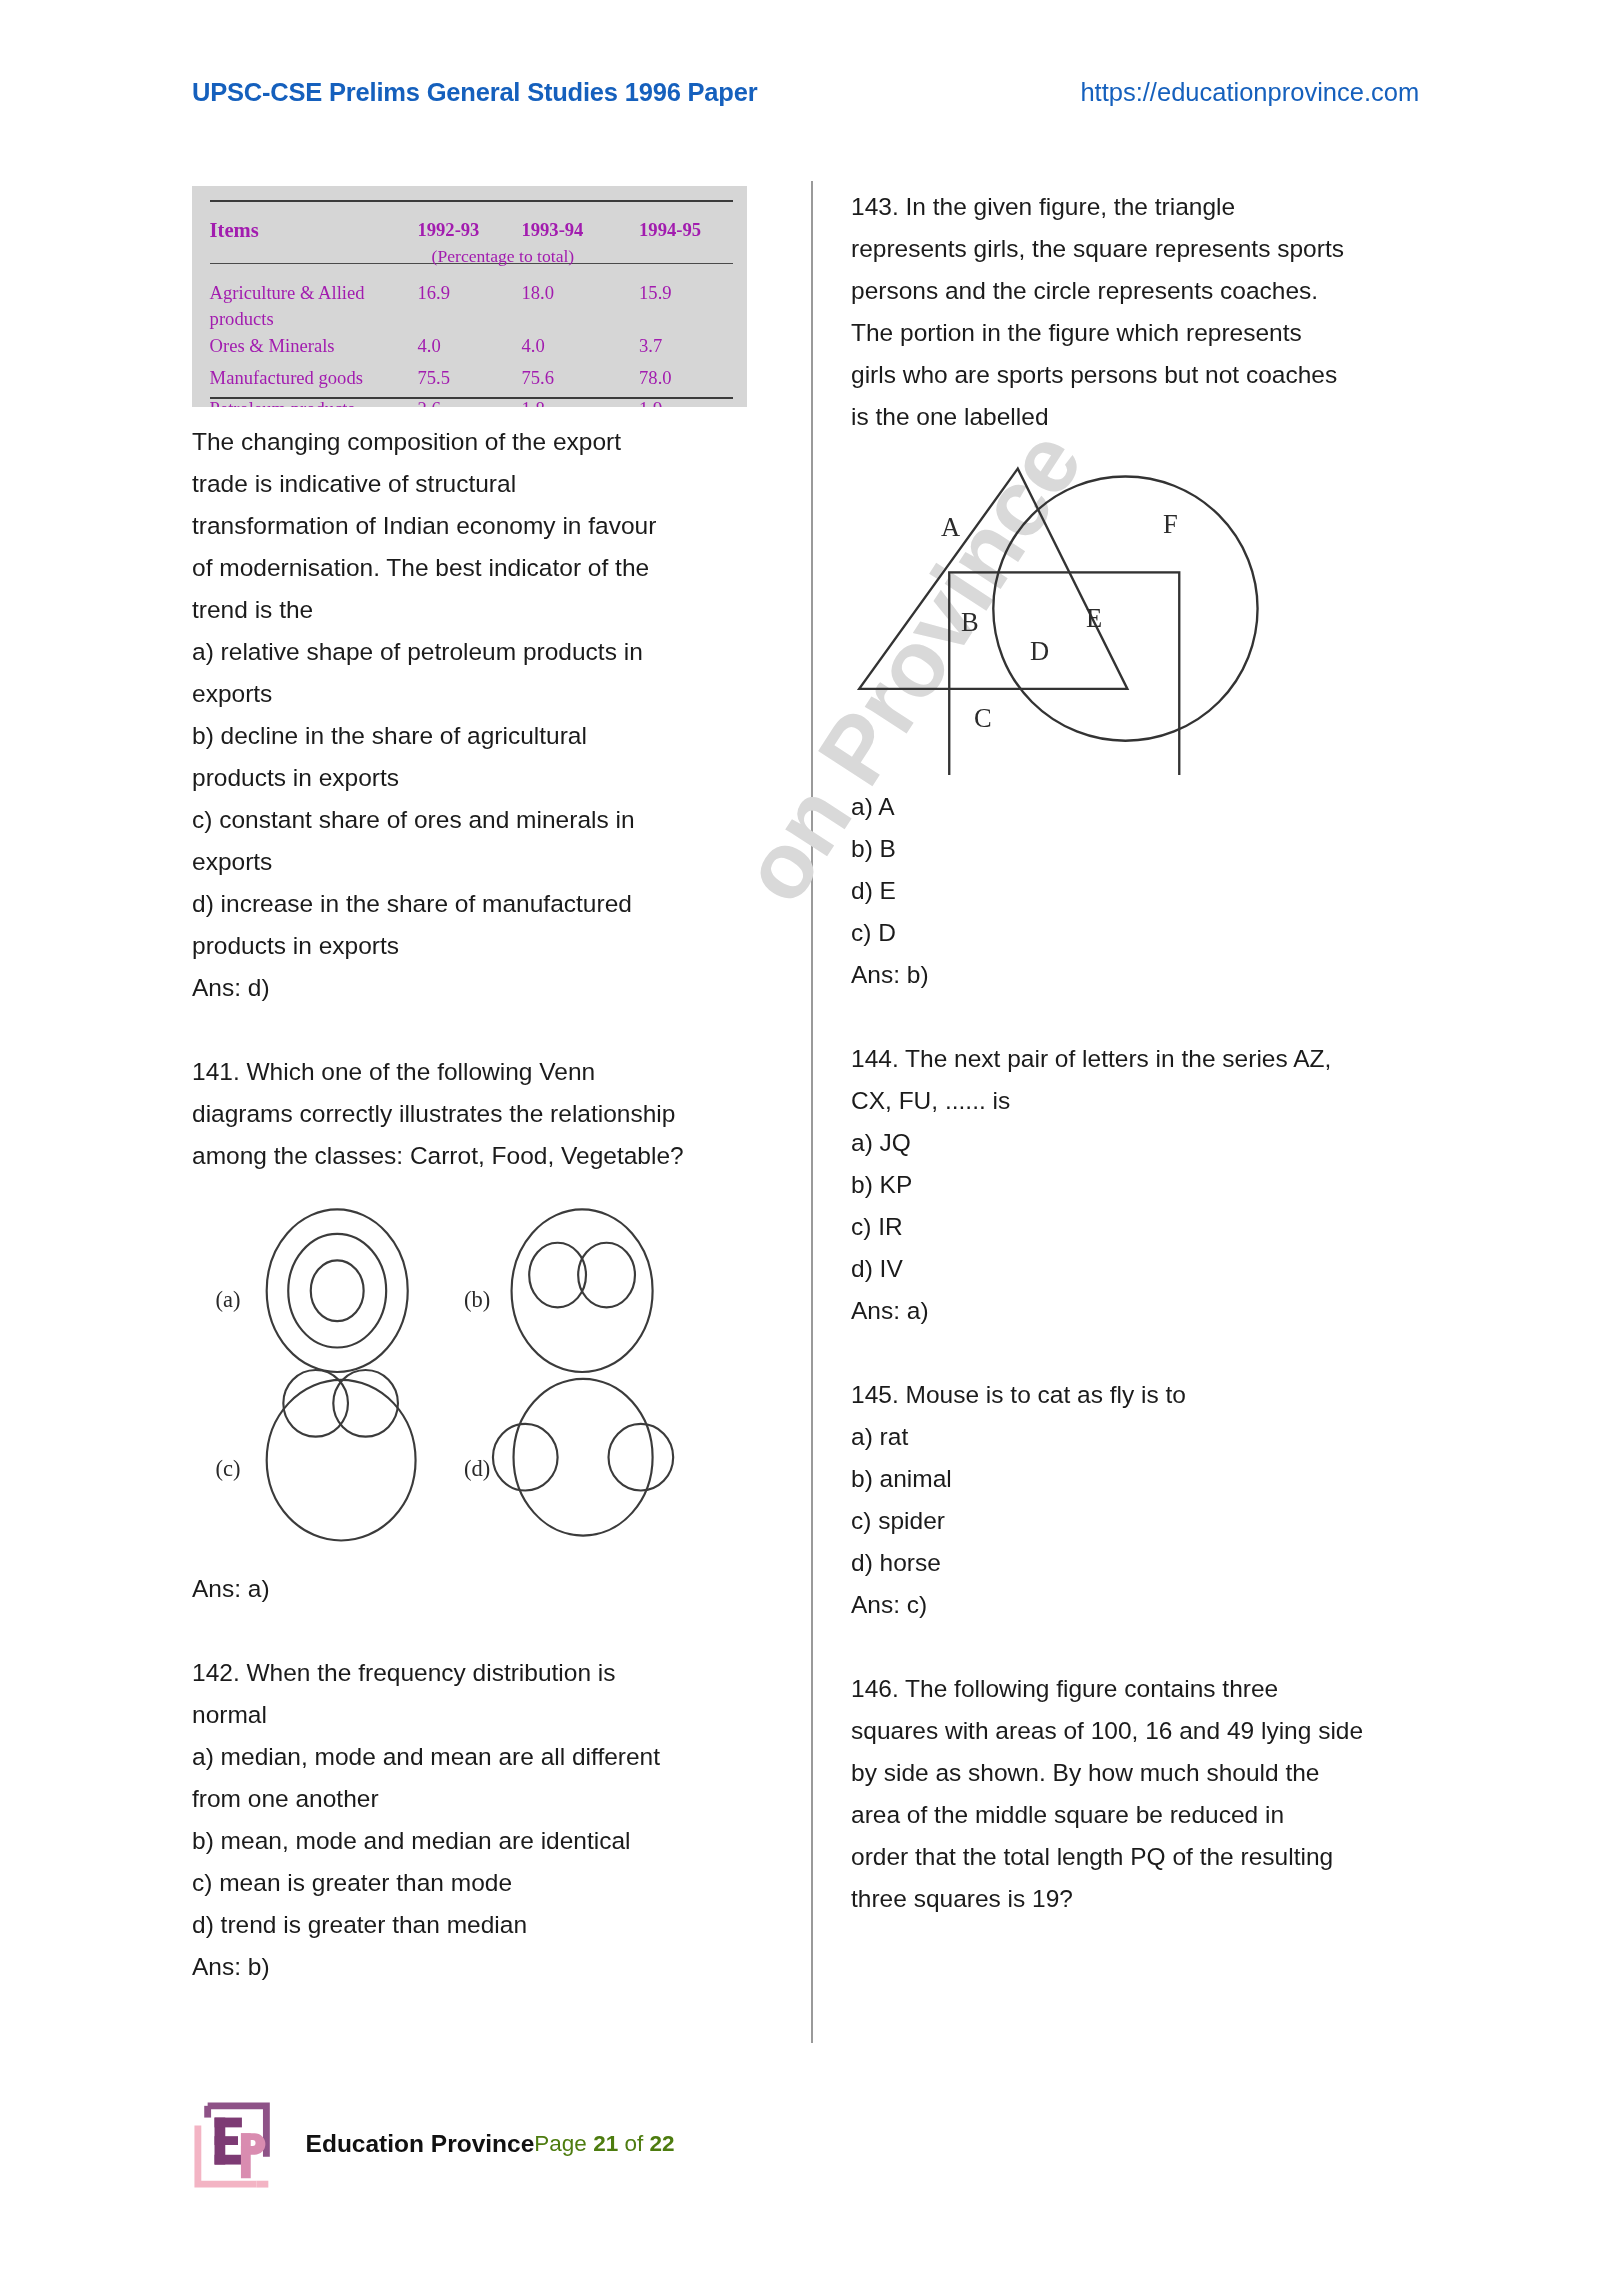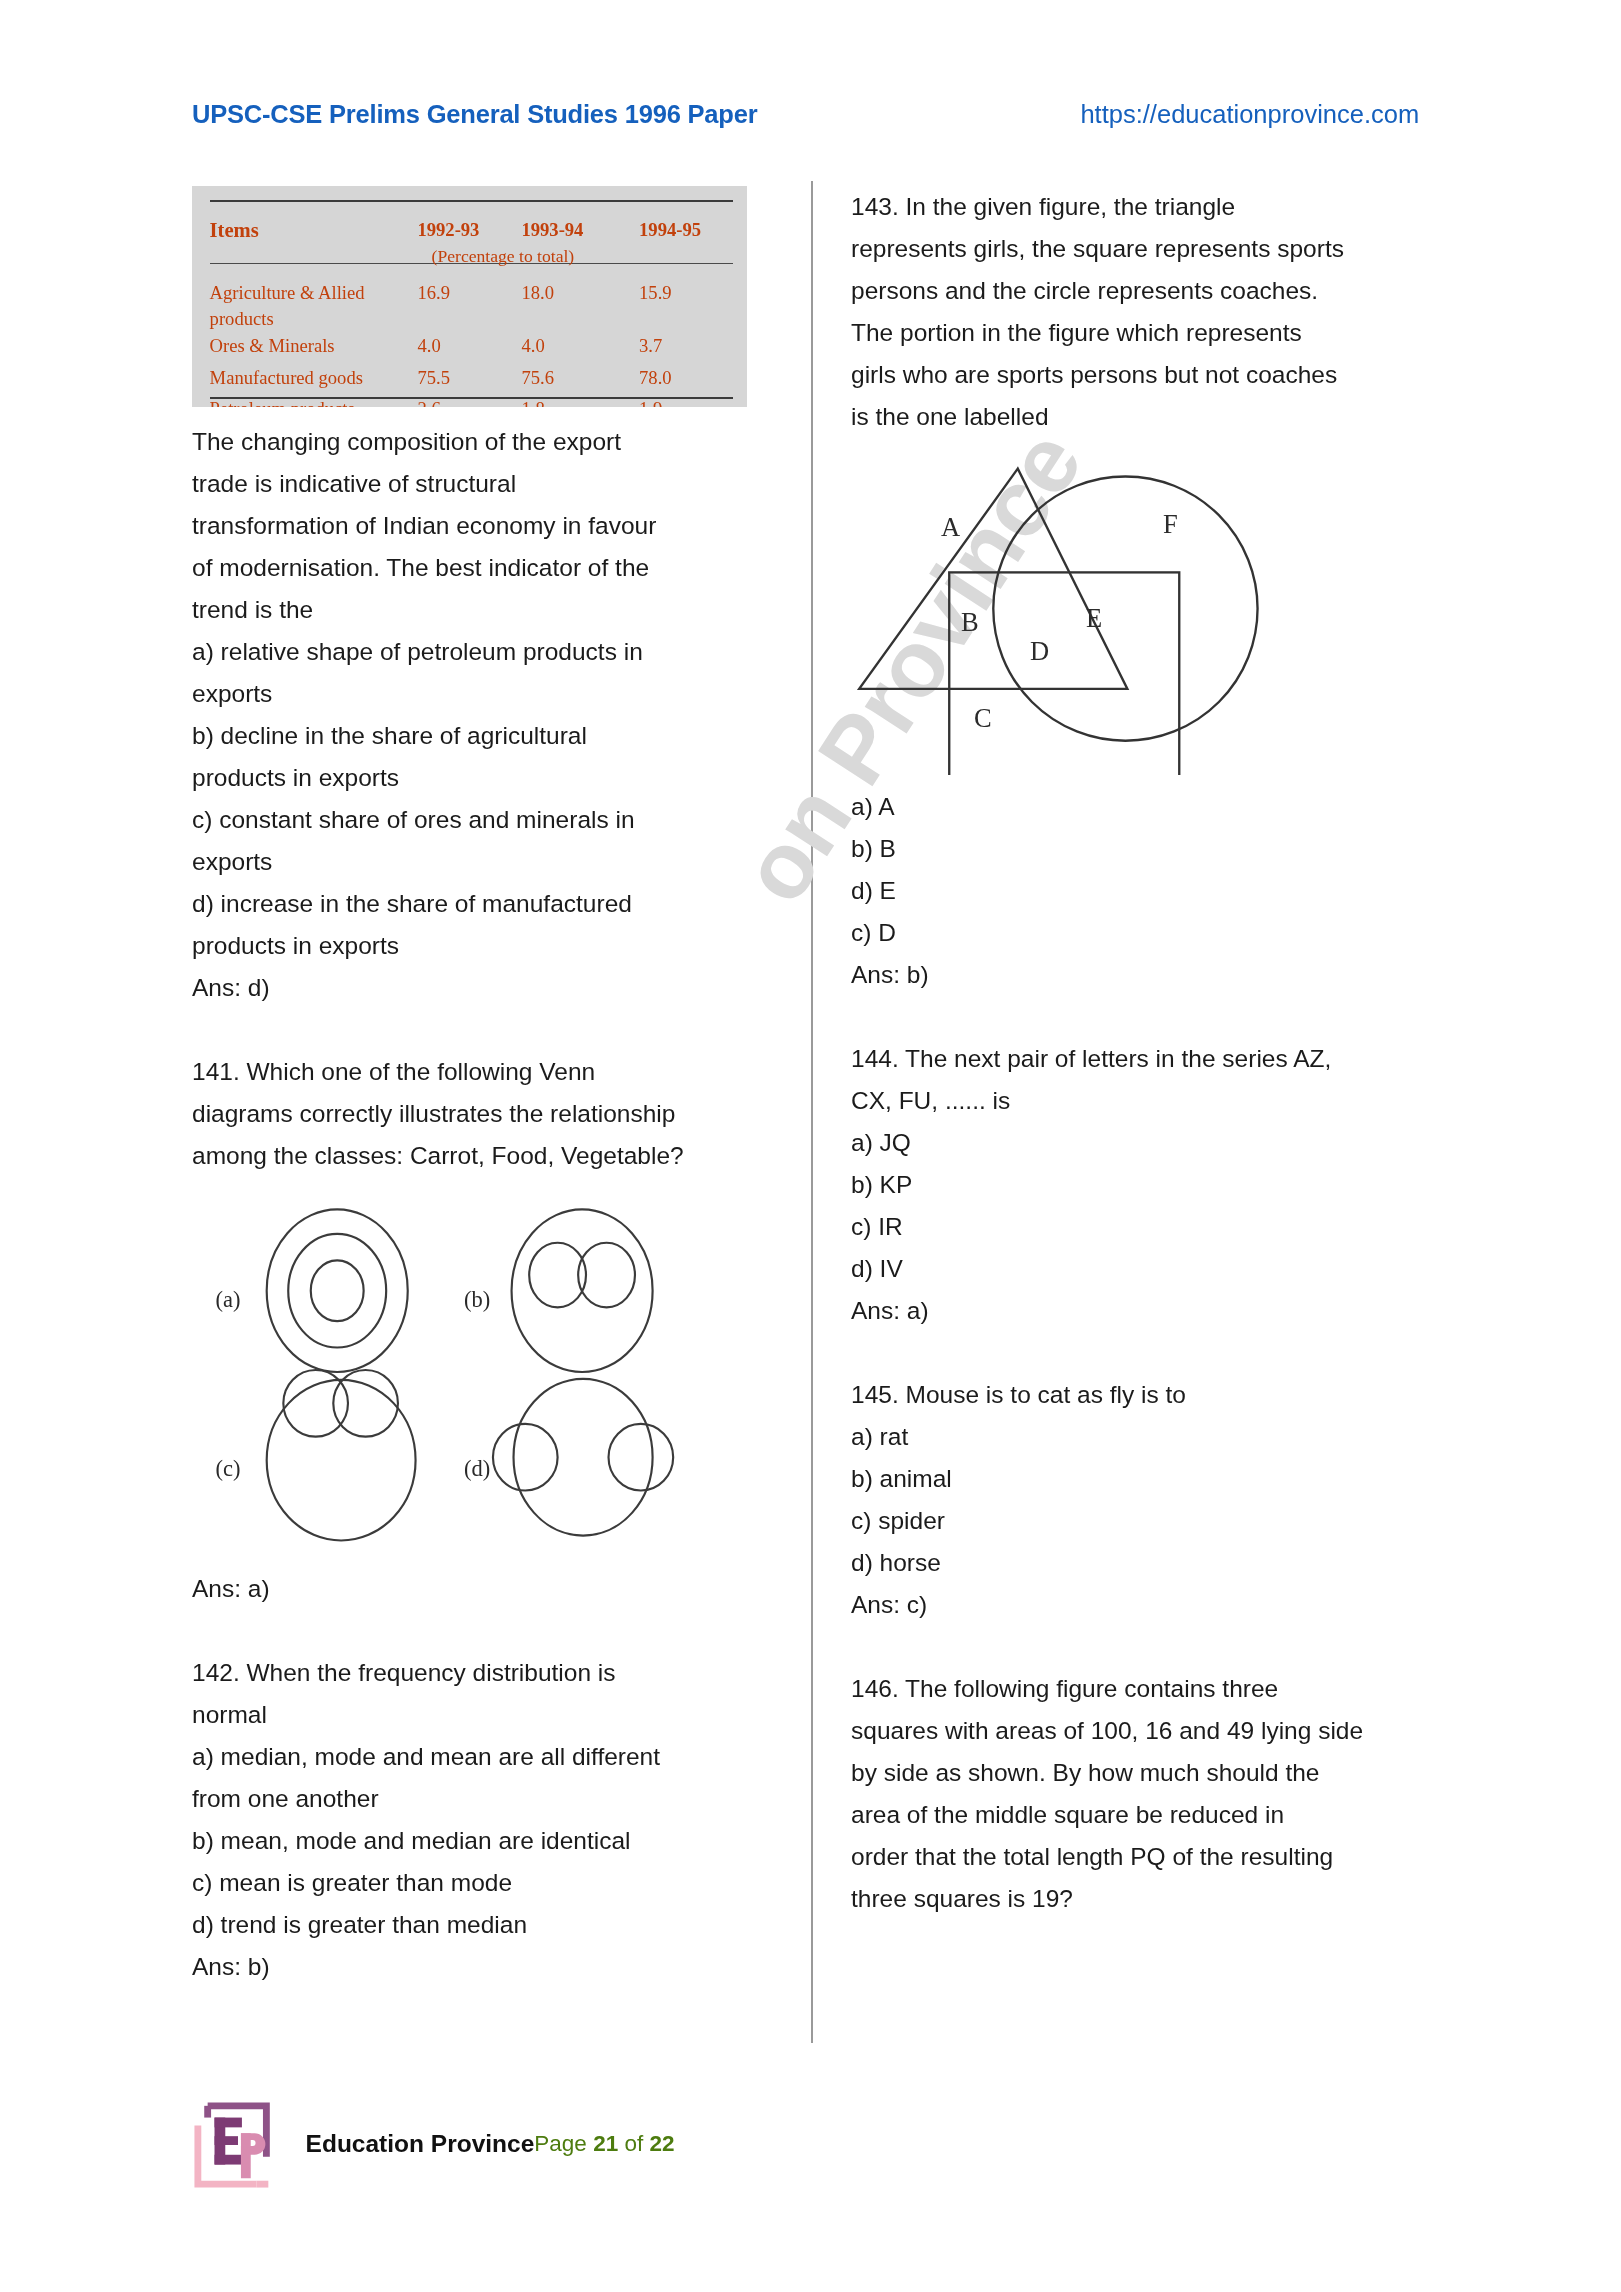--- a/index.html
+++ b/index.html
@@ -17,21 +17,21 @@
   .page {
     position: absolute;
     inset: 0;
     overflow: hidden;
   }
 
   
   .header {
     position: absolute;
     left: 192px;
-    top: 100px;
+    top: 78px;
     width: 1237px;
     display: flex;
     align-items: baseline;
     justify-content: space-between;
   }
   .header-title {
     font-size: 25.5px;
     font-weight: bold;
     color: #1560bd;
     letter-spacing: -0.2px;
@@ -71,21 +71,21 @@
 
   
   .scan-table {
     position: relative;
     width: 555px;
     height: 221px;
     background: #d6d6d6;
     margin-bottom: 13.7px;
     overflow: hidden;
     font-family: "Liberation Serif", serif;
-    color: #c2410c;
+    color: #a21caf;
   }
   .scan-inner {
     position: absolute;
     left: 17.6px;
     right: 13.7px;
     top: 9.8px;
     bottom: 5.9px;
   }
   .rule-top, .rule-mid, .rule-bot {
     position: absolute;

